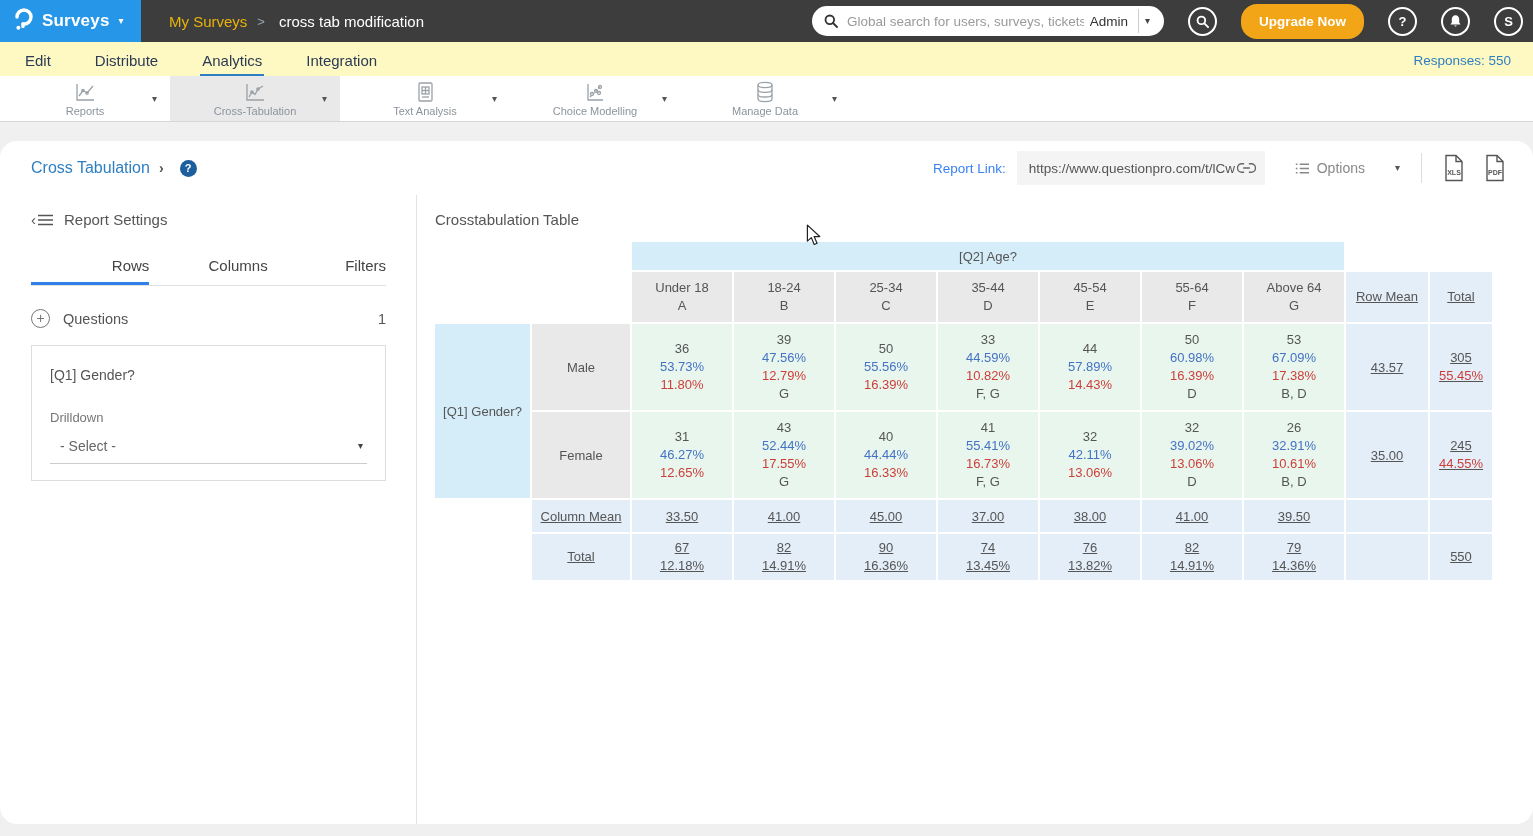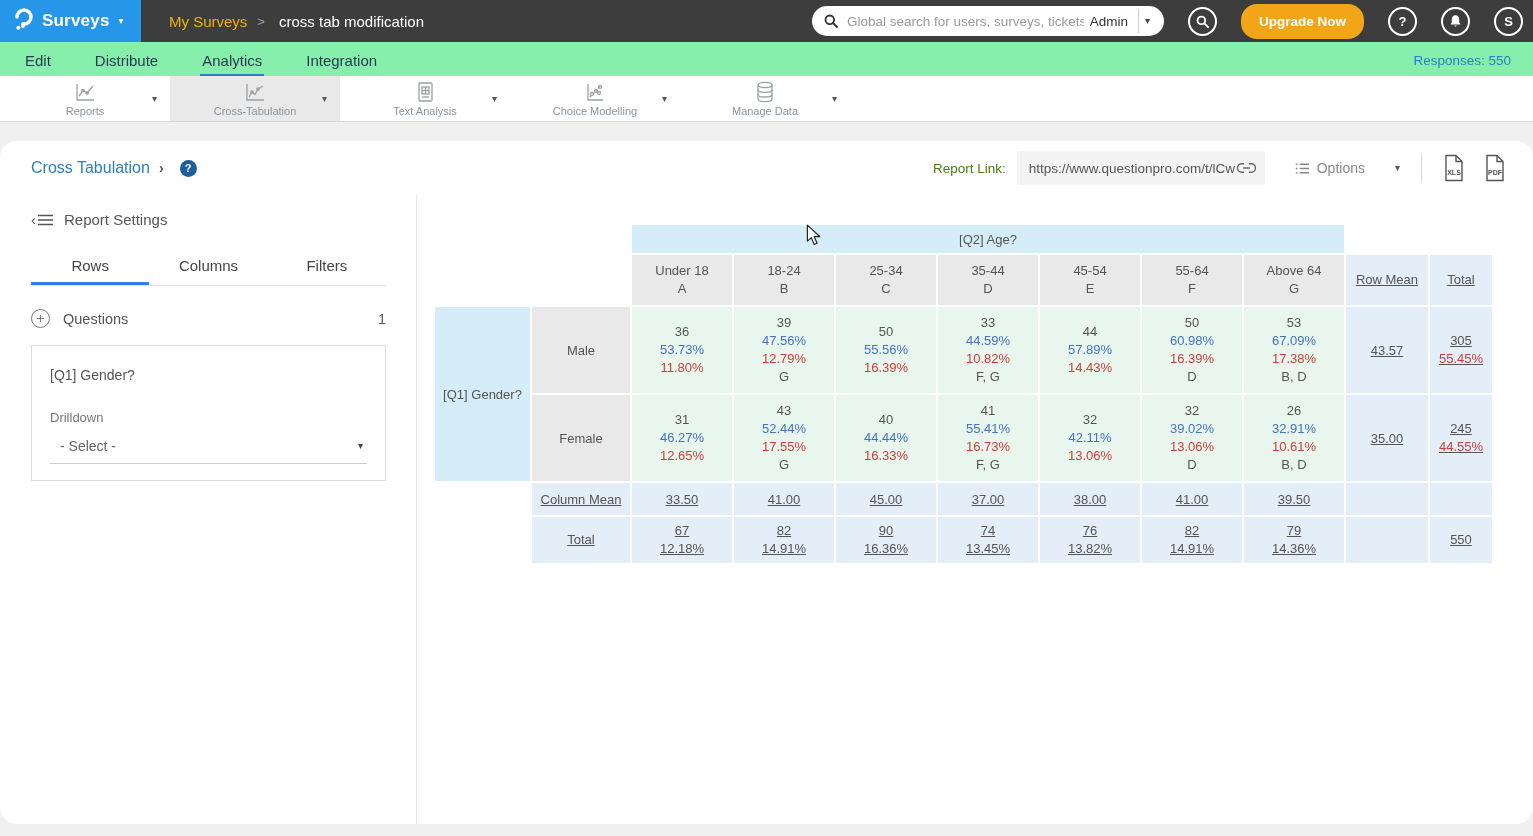--- a/index.html
+++ b/index.html
@@ -22,21 +22,21 @@
   .topbar-right { display:flex; align-items:center; gap:24px; padding-right:10px; }
   .search-pill { background:#fff; border-radius:16px; height:30px; display:flex; align-items:center; padding:0 8px 0 12px; width:352px; }
   .search-pill input { border:none; outline:none; flex:1; font-size:13.5px; color:#333; font-family:inherit; background:transparent; min-width:0; }
   .search-pill input::placeholder { color:#9a9a9a; }
   .pill-scope { font-size:13.5px; color:#333; padding:0 10px 0 4px; }
   .pill-div { width:1px; height:24px; background:#ccc; }
   .pill-caret { color:#444; padding:0 6px; }
   .circle-btn { width:29px; height:29px; border:2px solid #fff; border-radius:50%; color:#fff; display:flex; align-items:center; justify-content:center; font-weight:700; font-size:13px; flex:none; }
   .upgrade-btn { background:var(--upgrade-orange); color:#fff; font-weight:700; font-size:13.5px; height:35px; border-radius:16px; padding:0 18px; display:flex; align-items:center; border:none; font-family:inherit; }
   
-  .nav-row { height:34px; background:#86efac; display:flex; align-items:flex-end; padding:4px 22px 0 23px; flex:none; }
+  .nav-row { height:34px; background:#fef9c3; display:flex; align-items:flex-end; padding:4px 22px 0 23px; flex:none; }
   .nav-item { margin-right:40px; font-size:15px; color:#2b3a55; padding:5px 2px 7px; cursor:default; }
   .nav-item.active { border-bottom:2px solid var(--link-blue); padding-bottom:5px; }
   .responses { margin-left:auto; color:var(--link-blue); font-size:13.5px; padding-bottom:8px; }
   
   .toolbar { height:46px; background:#fff; border-bottom:1px solid #d7d7d7; display:flex; flex:none; }
   .tool-item { width:170px; position:relative; display:flex; flex-direction:column; align-items:center; justify-content:center; gap:1px; }
   .tool-item.active { background:#e9e9e9; }
   .tool-label { font-size:11px; color:#8b949c; }
   .tool-caret { position:absolute; right:13px; top:50%; transform:translateY(-50%); color:#555; }
   .tool-icon svg { display:block; }
@@ -44,35 +44,35 @@
   .gap-strip { height:19px; background:#f0f0f0; flex:none; }
   .footer-strip { height:12px; background:#f0f0f0; flex:none; }
   
   .main { background:#fff; flex:1; display:flex; flex-direction:column; overflow:hidden;border-radius:17px; }
   .report-bar { height:54px; display:flex; align-items:center; padding:0 26px 0 31px; flex:none; }
   .crumb-link { color:var(--link-blue); font-size:16px; text-decoration:none; }
   .crumb-sep2 { color:#555; margin:0 9px; font-size:14px; font-weight:700; }
   .crumb-title { color:#3c3c3c; font-size:16px; }
   .help-dot { width:17px; height:17px; border-radius:50%; background:#1d5f9e; color:#fff; font-size:11px; font-weight:700; display:inline-flex; align-items:center; justify-content:center; margin-left:7px; flex:none; }
   .rb-right { margin-left:auto; display:flex; align-items:center; }
-  .rl-label { color:#4d7c0f; font-size:13.5px; margin-right:11px; }
+  .rl-label { color:#3b82f6; font-size:13.5px; margin-right:11px; }
   .rl-box { background:#f4f4f4; width:248px; height:34px; display:flex; align-items:center; padding:0 9px 0 10px; }
   .rl-box input { background:transparent; border:none; outline:none; flex:1; font-size:13.5px; color:#555; font-family:inherit; min-width:0; }
   .options-group { display:flex; align-items:center; color:#888; font-size:14px; margin-left:30px; gap:7px; }
   .options-caret { color:#555; margin-left:30px; }
   .rb-vdiv { width:1px; height:30px; background:#ddd; margin:0 19px 0 21px; }
   .file-btn { margin-right:16px; display:flex; }
   
   .content-row { flex:1; display:flex; overflow:hidden; }
   .settings-panel { width:417px; flex:none; border-right:1px solid #e3e3e3; padding:16px 30px 0 31px; }
   .panel-head { display:flex; align-items:center; gap:11px; color:#555; font-size:15px; }
   .collapse-icon { display:flex; align-items:center; gap:2px; color:#555; }
   .chev { font-size:15px; line-height:1; color:#555; }
   .tabs { display:flex; margin-top:19px; border-bottom:1px solid #e2e2e2; }
-  .tab { flex:1; text-align:center; padding:10px 0 11px; font-size:15px; color:#444; cursor:default; }
+  .tab { flex:1; text-align:right; padding:10px 0 11px; font-size:15px; color:#444; cursor:default; }
   .tab.active { border-bottom:3px solid var(--accent-blue); padding-bottom:8px; }
   .questions-row { display:flex; align-items:center; margin-top:23px; color:#555; font-size:14.5px; }
   .plus-circle { width:19px; height:19px; border:1.5px solid #777; border-radius:50%; display:flex; align-items:center; justify-content:center; font-size:14px; color:#777; margin-right:13px; line-height:1; padding-bottom:1px; }
   .q-count { margin-left:auto; color:#555; }
   .q-card { border:1px solid #ddd; margin-top:17px; padding:21px 18px 16px; }
   .q-label { color:#555; font-size:14px; }
   .dd-label { color:#777; font-size:13px; margin-top:27px; }
   .dd-select { display:flex; align-items:center; justify-content:space-between; border-bottom:1px solid #ccc; padding:10px 4px 9px 10px; color:#666; font-size:14px; margin-top:3px; }
   .dd-select .caret { color:#444; }
   .panel-footer { border-top:1px solid #e8e8e8; margin-top:27px; padding-top:17px; display:flex; justify-content:flex-end; }
@@ -318,20 +318,21 @@
         <div class="dd-label">Drilldown</div>
         <div class="dd-select">
           <span>- Select -</span>
           <span class="caret">▾</span>
         </div>
       </div>
 
     </div>
 
     <div class="table-area">
+      <div class="table-title">Crosstabulation Table</div>
       <table class="crosstab">
         <colgroup>
           <col style="width:95px">
             <col style="width:98px">
           <col style="width:100px">
             <col style="width:100px">
             <col style="width:100px">
             <col style="width:100px">
             <col style="width:100px">
             <col style="width:100px">

